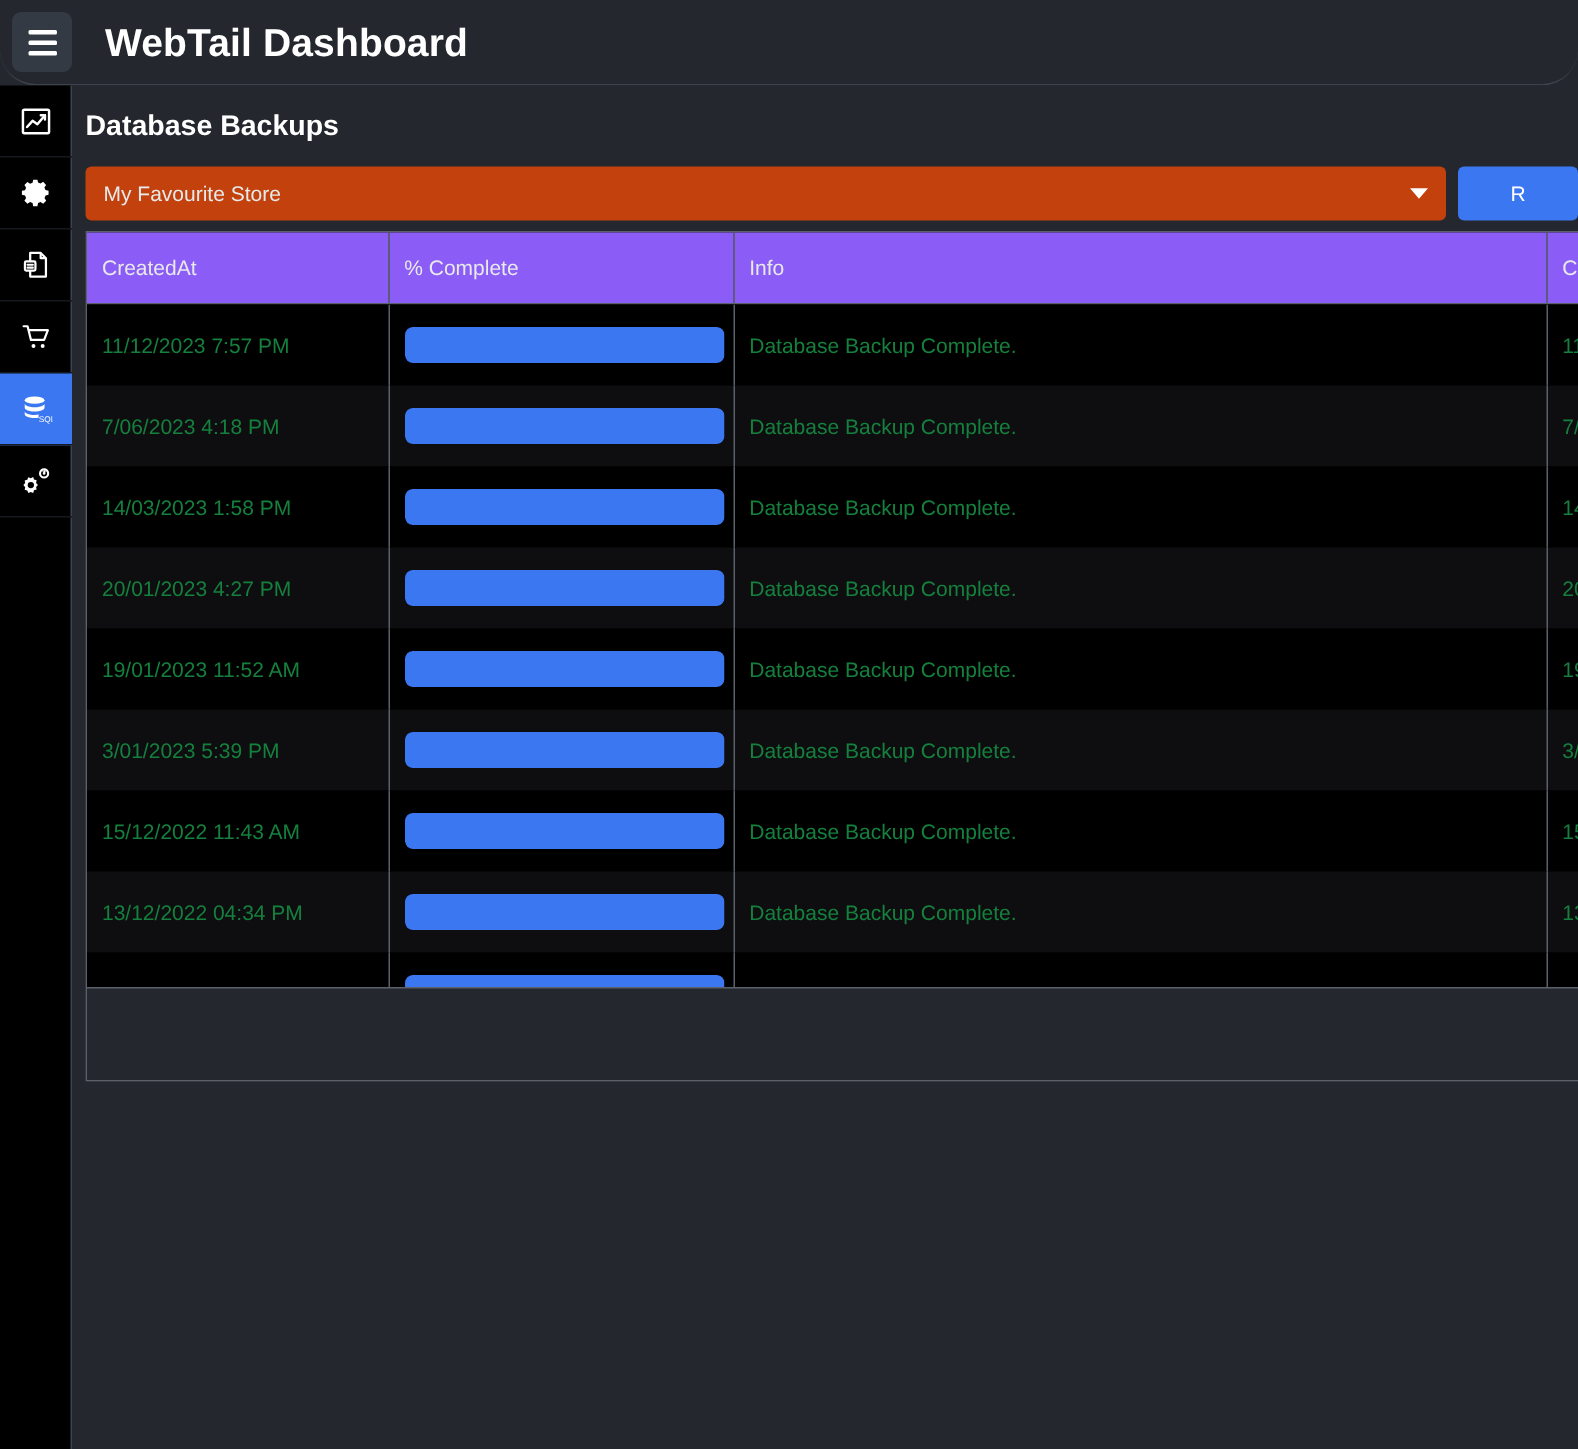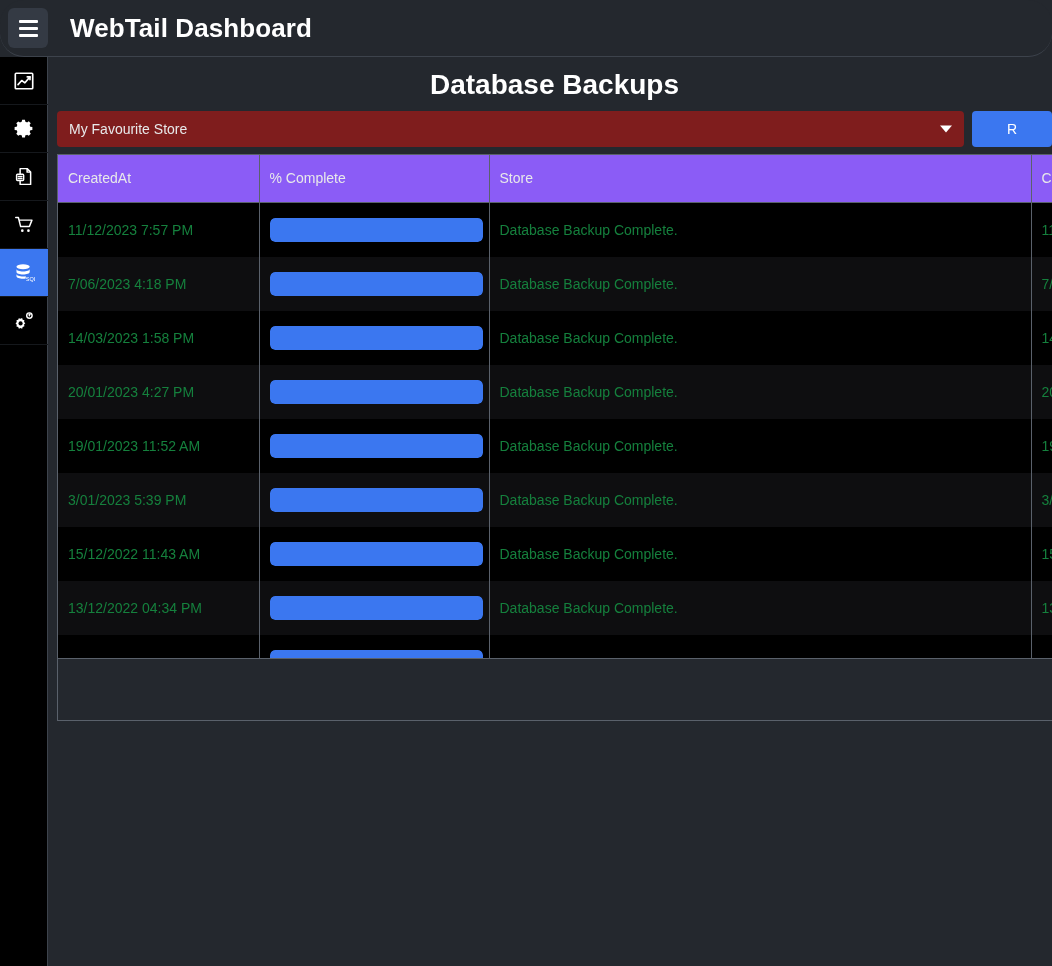--- a/index.html
+++ b/index.html
@@ -49,30 +49,30 @@
   .side-item svg { display: block; }
 
   
   .content {
     position: absolute; left: 48px; top: 57px;
     width: 1004px; height: 909px;
     background: #24282e;
     padding: 10px 0 0 9px;
   }
   .page-title {
-    font-size: 28px; font-weight: bold; color: #ffffff;
-    line-height: 36px; margin-bottom: 8px; text-align: center;
+    font-size: 19px; font-weight: bold; color: #ffffff;
+    line-height: 36px; margin-bottom: 8px;
   }
 
   
   .filter-row { display: flex; align-items: center; gap: 8px; margin-bottom: 7px; }
   .store-select {
     position: relative;
     width: 966px; height: 36px;
-    background: #7f1d1d; border: none; border-radius: 4px;
+    background: #c2410c; border: none; border-radius: 4px;
     display: flex; align-items: center;
     padding: 0 12px; cursor: pointer;
   }
   .store-select .value { font-size: 14px; color: #e8e9ea; }
   .store-select .caret {
     position: absolute; right: 12px; top: 50%; transform: translateY(-50%);
     width: 0; height: 0;
     border-left: 6px solid transparent; border-right: 6px solid transparent;
     border-top: 7px solid #ffffff;
   }
@@ -223,21 +223,21 @@
       <button class="action-btn">R</button>
     </div>
 
     <div class="table-card">
 
       <table class="grid">
         <thead>
           <tr>
             <th class="c1">CreatedAt</th>
             <th class="c2">% Complete</th>
-            <th class="c3">Store</th>
+            <th class="c3">Info</th>
             <th class="c4">Co</th>
           </tr>
         </thead>
       </table>
 
       <div class="scroll-body">
         <table class="grid">
           <tbody id="rows-body">
               <tr>
                 <td class="c1">11/12/2023 7:57 PM</td>

